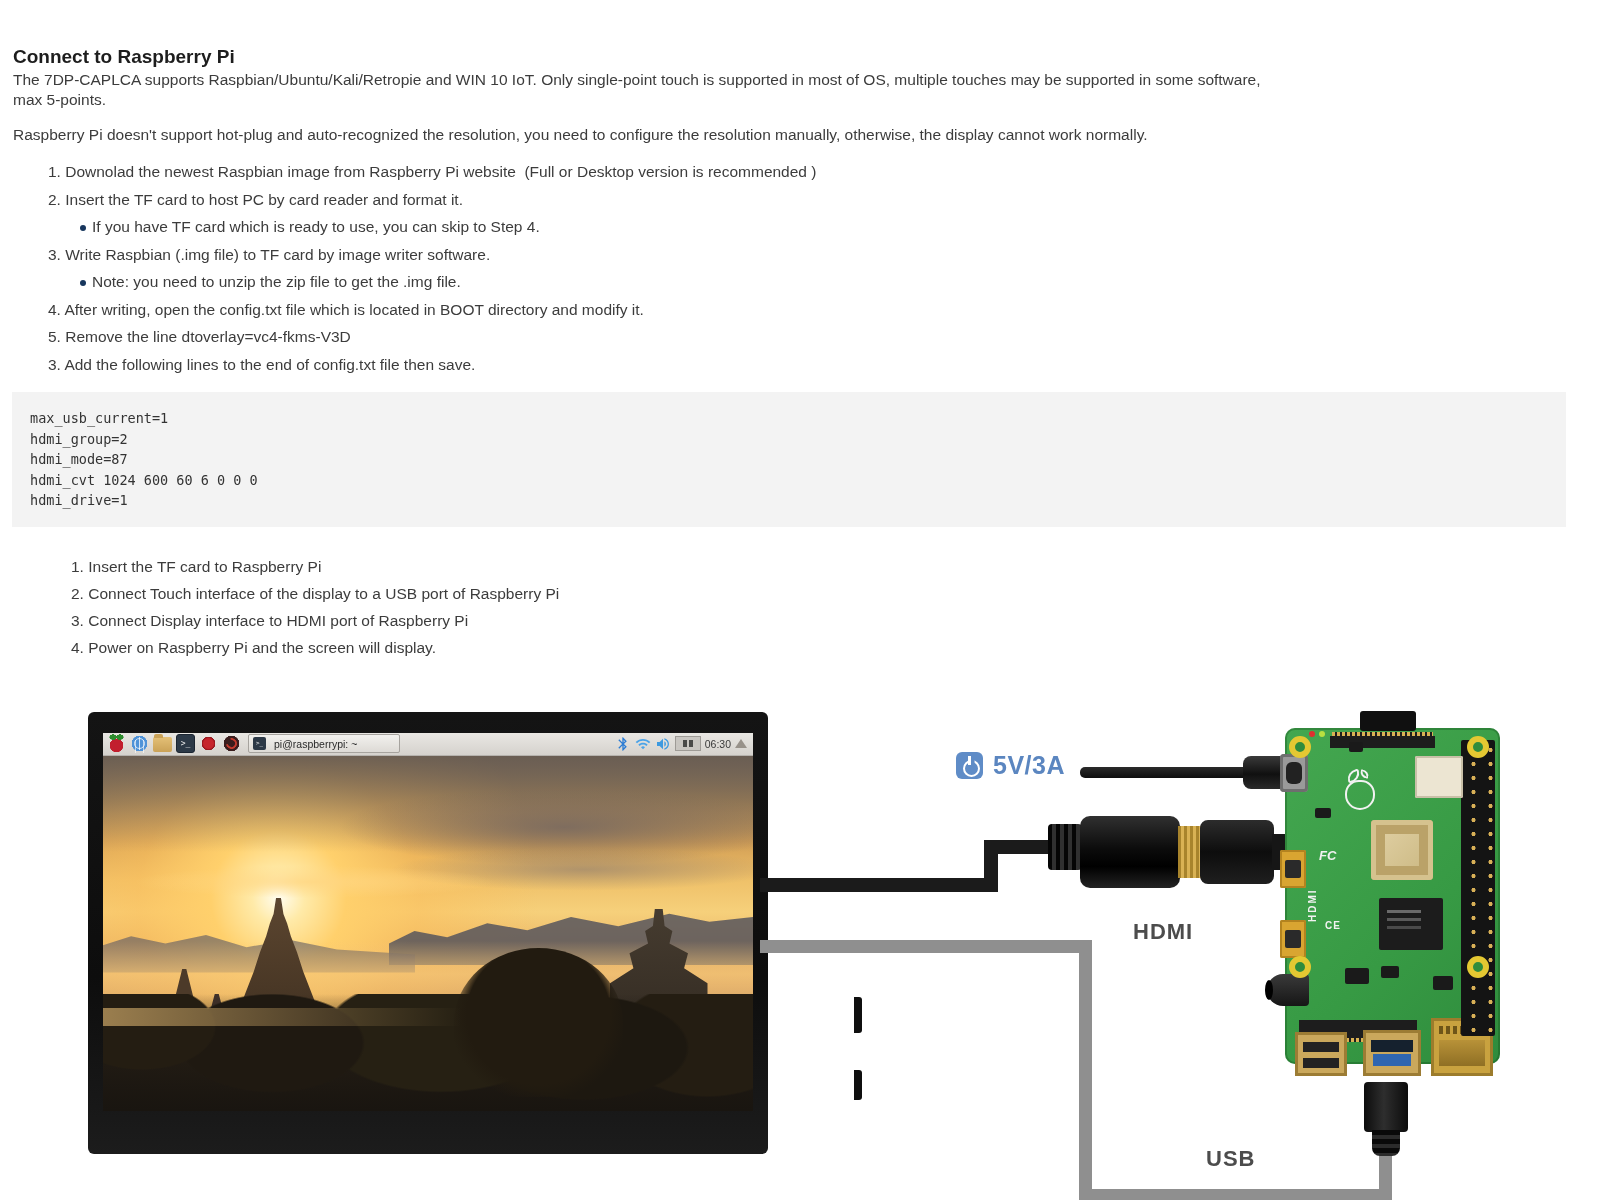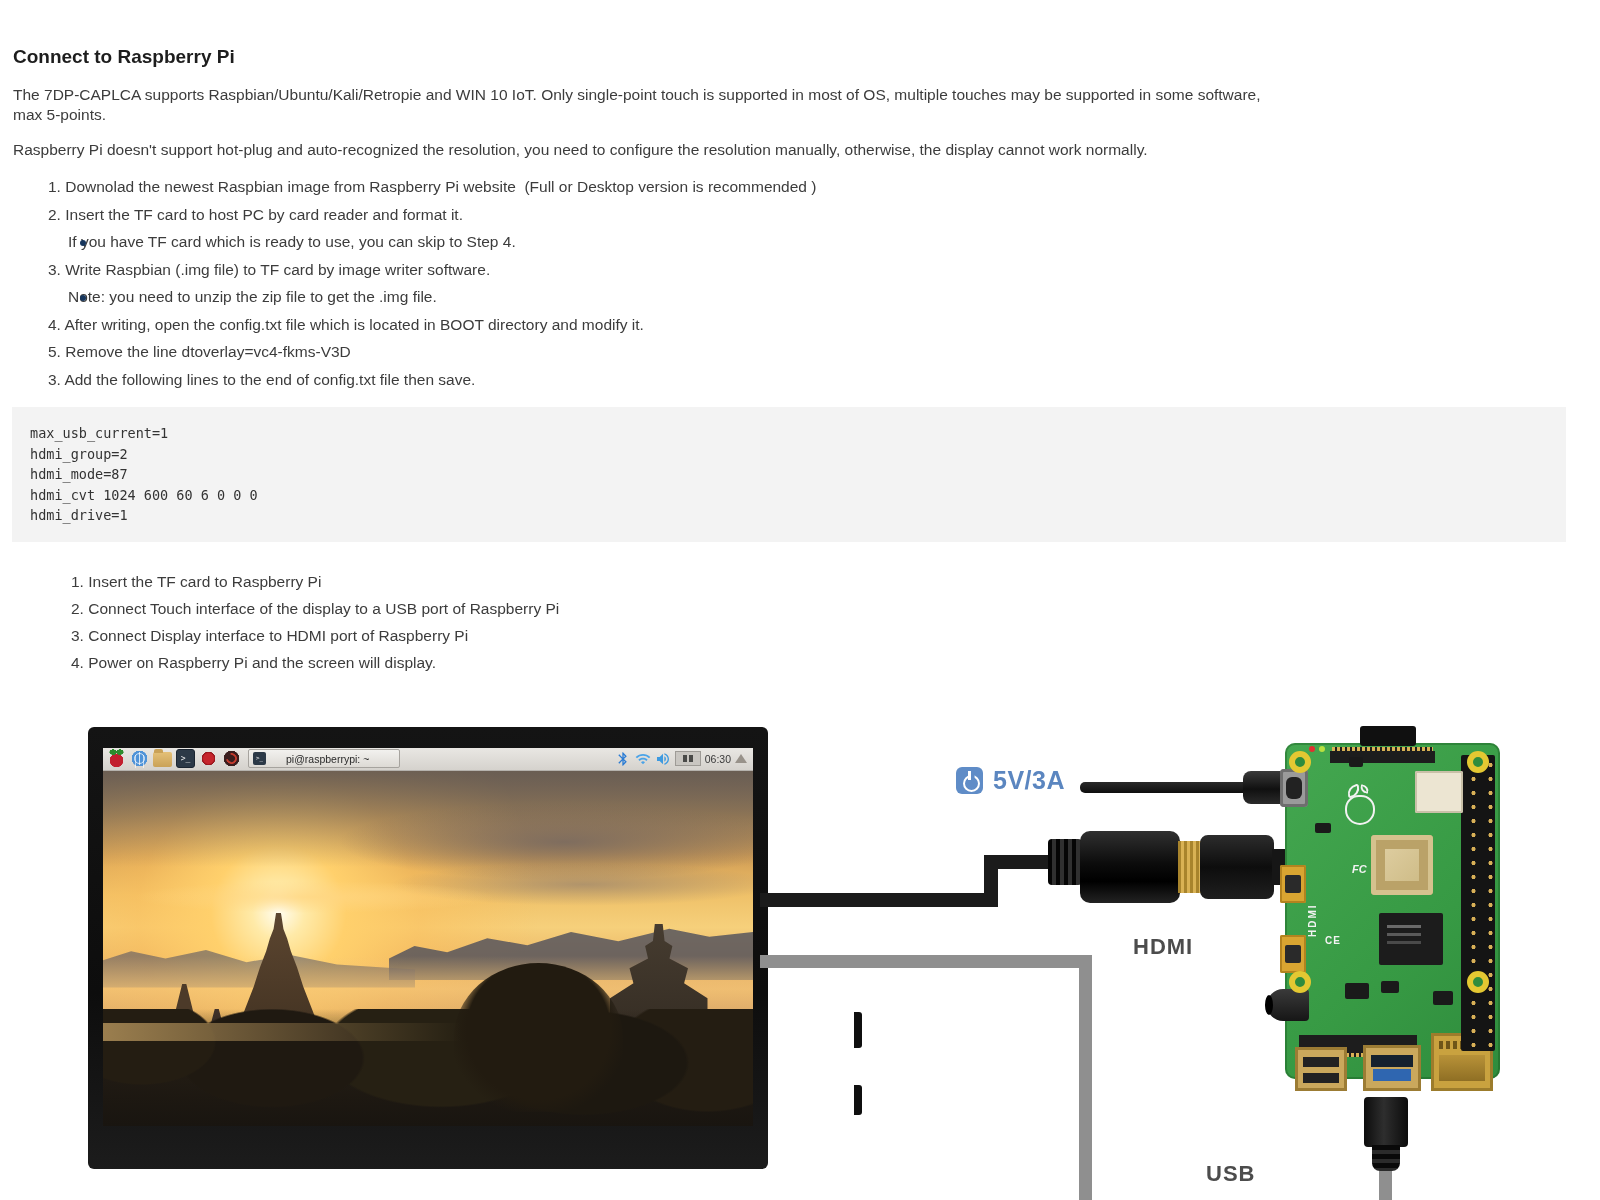--- a/index.html
+++ b/index.html
@@ -3,25 +3,25 @@
 <meta charset="utf-8">
 <style>
   * { margin:0; padding:0; box-sizing:border-box; }
   html,body { width:1600px; height:1200px; background:#ffffff; overflow:hidden;
               font-family:"Liberation Sans","DejaVu Sans",sans-serif; color:#3c3c3c; }
 
   
   .doc { width:1275px; }
   .doc h1 { margin:46px 0 0 13px; font-size:19px; font-weight:bold; color:#1d1d1d; }
   .doc p  { margin:15px 13px 0 13px; font-size:15.5px; line-height:20px; color:#3c3c3c; }
-  .doc p:first-of-type { margin-top:17px; }
+  .doc p:first-of-type { margin-top:2px; }
   .steps { margin-top:13px; }
   .steps .row { font-size:15.5px; line-height:27.5px; height:27.5px; color:#3c3c3c; white-space:pre-wrap; }
   .steps .num { padding-left:48px; }
-  .steps .bullet { padding-left:68px; position:relative; }
+  .steps .bullet { padding-left:92px; position:relative; }
   .steps .bullet::before { content:''; position:absolute; left:80px; top:12px;
       width:6px; height:6px; border-radius:50%; background:#17365d; }
   .codeblock { margin-top:14px; width:1554px; margin-left:12px; background:#f3f3f3;
       padding:16px 0 16px 18px; }
   .codeblock .cline { font-family:"DejaVu Sans Mono","Liberation Mono",monospace;
       font-size:13.5px; line-height:20.6px; color:#333; white-space:pre; }
   .steps2 { margin-top:26px; }
   .steps2 .row { font-size:15.5px; line-height:27px; height:27px; padding-left:71px; color:#3c3c3c; }
 
   
@@ -58,21 +58,21 @@
   .ic-folder { background:linear-gradient(180deg,#e4c077,#caa257); border-radius:2px; margin-top:2px; height:15px; }
   .ic-folder::before { content:''; position:absolute; left:1px; top:-3px; width:9px; height:4px;
       background:#caa257; border-radius:2px 2px 0 0; }
   .ic-term { background:#2c3947; border:1px solid #1b2531; color:#e8e8e8; font-size:8px; line-height:17px;
       text-align:center; font-family:"DejaVu Sans Mono",monospace; }
   .ic-red { background:radial-gradient(circle 7px at 50% 50%, #c6252c 70%, #8e1118 95%, transparent 100%); }
   .ic-media { background:radial-gradient(circle 8px at 50% 50%, #3a1d1d 95%, transparent 100%); }
   .ic-media::before { content:''; position:absolute; inset:4px; border:2px solid #c43b2e; border-radius:50%;
       border-left-color:transparent; transform:rotate(35deg); }
   .tb-win { margin-left:3px; height:19px; width:152px; background:linear-gradient(180deg,#f2f1ee,#dddad5);
-      border:1px solid #a6a39e; border-radius:2px; display:flex; align-items:center; gap:20px; padding:0 4px; }
+      border:1px solid #a6a39e; border-radius:2px; display:flex; align-items:center; gap:8px; padding:0 4px; }
   .tb-win .mini { width:13px; height:13px; background:#2c3947; border-radius:2px; color:#fff; font-size:6px;
       line-height:12px; text-align:center; font-family:"DejaVu Sans Mono",monospace; flex:0 0 auto; }
   .tb-win .wt { font-size:10.5px; color:#2a2a2a; white-space:nowrap; overflow:hidden; }
   .tb-spacer { flex:1 1 auto; }
   .tb-svg { width:16px; height:16px; flex:0 0 auto; }
   .tb-applet { width:26px; height:15px; background:#c9c6c1; border:1px solid #9e9b96; display:flex;
       align-items:center; justify-content:center; gap:2px; flex:0 0 auto; }
   .tb-applet i { display:block; width:4px; height:7px; background:#4a4a48; }
   .tb-clock { font-size:10.5px; color:#3a3a3a; flex:0 0 auto; margin:0 0; }
   .tb-eject { width:0; height:0; border-left:6px solid transparent; border-right:6px solid transparent;
@@ -218,21 +218,21 @@
   .pi-wifi { left:130px; top:28px; width:48px; height:42px; background:#ece5d2;
       box-shadow:inset 0 0 0 2px #c9c0a8; border-radius:2px; }
   .pi-logo { left:56px; top:42px; width:34px; height:38px; }
   .pi-logo::before { content:''; position:absolute; left:4px; top:10px; width:26px; height:26px;
       border:2px solid #f2f2f2; border-radius:46% 46% 50% 50%; }
   .pi-logo::after { content:''; position:absolute; left:6px; top:0px; width:9px; height:8px;
       border:2px solid #f2f2f2; border-radius:80% 20% 80% 20%; box-shadow:11px 0 0 -0px #0000;
       transform:rotate(-15deg); }
   .pi-logo i { position:absolute; left:19px; top:0px; width:9px; height:8px;
       border:2px solid #f2f2f2; border-radius:20% 80% 20% 80%; transform:rotate(15deg); display:block; }
-  .pi-fcc { left:34px; top:120px; color:#f2f2f2; font-size:11px; font-weight:bold; font-style:italic;margin-left:33px; }
+  .pi-fcc { left:34px; top:120px; color:#f2f2f2; font-size:13px; font-weight:bold; font-style:italic; }
   .pi-ce  { left:40px; top:192px; color:#f2f2f2; font-size:10px; font-weight:bold; letter-spacing:1px; }
   .pi-hole { width:22px; height:22px; border-radius:50%; border:6px solid #e4c832; background:#2f8c3d; }
   .h-tl { left:4px;  top:8px; }  .h-tr { left:182px; top:8px; }
   .h-bl { left:4px;  top:228px; } .h-br { left:182px; top:228px; }
   .pi-chip { background:#1a1a1a; border-radius:2px; }
   .chip1 { left:60px; top:240px; width:24px; height:16px; }
   .chip2 { left:30px; top:80px;  width:16px; height:10px; }
   .chip3 { left:64px; top:14px;  width:14px; height:10px; }
   .chip4 { left:148px; top:248px; width:20px; height:14px; }
   .chip5 { left:96px; top:238px; width:18px; height:12px; }

